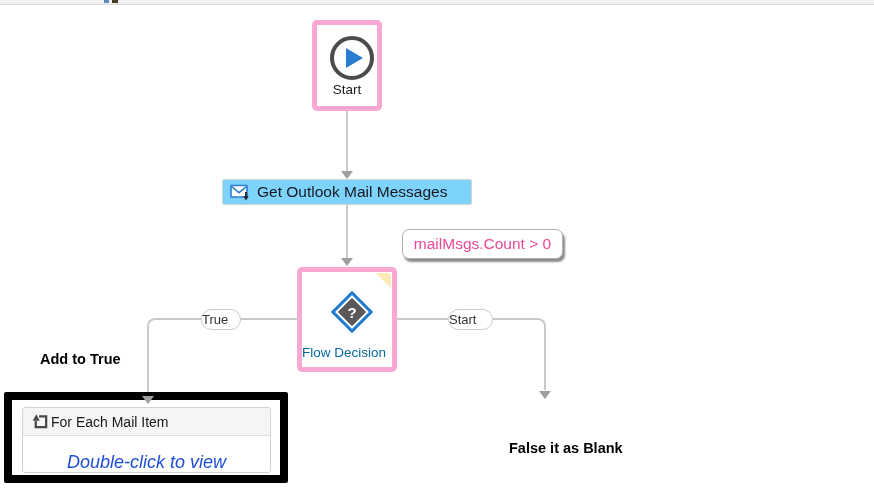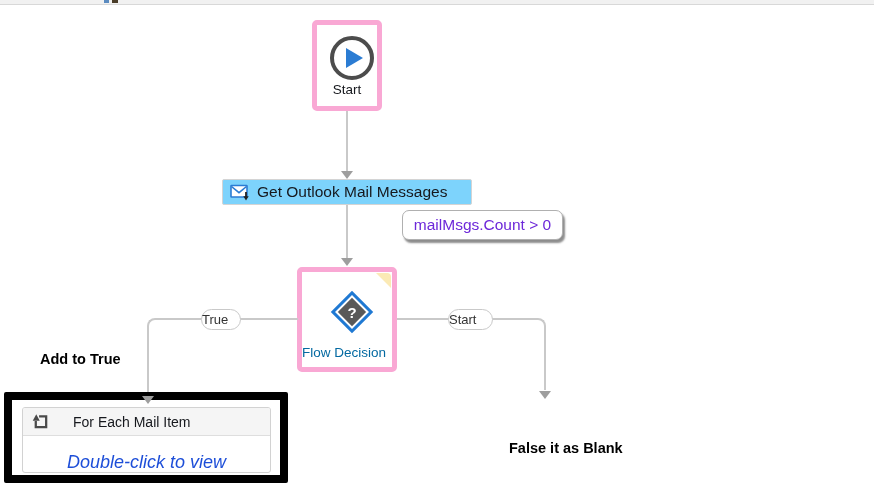--- a/index.html
+++ b/index.html
@@ -70,25 +70,25 @@
   
   .getmail-node {
     position: absolute; left: 222px; top: 179px; width: 250px; height: 26px;
     background: #7dd3fc; border: 1px solid #d4d4d4; border-radius: 2px;
     display: flex; align-items: center; padding-left: 7px; gap: 7px; overflow: hidden;
   }
   .getmail-label { font-size: 15.5px; color: #16181d; white-space: nowrap; }
 
   
   .tooltip {
-    position: absolute; left: 402px; top: 210px; width: 161px; height: 30px;
+    position: absolute; left: 402px; top: 229px; width: 161px; height: 30px;
     background: #fff; border: 1px solid #b0b0b0; border-radius: 7px;
     box-shadow: 2px 3px 2px rgba(0,0,0,0.45);
     display: flex; align-items: center; justify-content: center;
-    font-size: 15.5px; color: #6d28d9; z-index: 5;
+    font-size: 15.5px; color: #ec4899; z-index: 5;
   }
 
   
   .decision-node { left: 297px; top: 267px; width: 100px; height: 105px; }
   .note-corner {
     position: absolute; right: 1px; top: 1px; width: 15px; height: 15px;
     background: #fbeab5; border-top-right-radius: 4px;
     clip-path: polygon(0 0, 100% 0, 100% 100%);
   }
   .diamond {
@@ -117,21 +117,21 @@
   }
 
   
   .foreach-node {
     position: absolute; left: 22px; top: 407px; width: 249px; height: 66px;
     background: #fff; border: 1px solid #d2d2d2; border-radius: 3px; z-index: 3;
     overflow: hidden;
   }
   .foreach-header {
     height: 28px; background: #f5f5f5; border-bottom: 1px solid #dedede;
-    display: flex; align-items: center; padding-left: 9px; gap: 24px;
+    display: flex; align-items: center; padding-left: 9px; gap: 2px;
   }
   .foreach-title { font-size: 14px; color: #16181d; }
   .foreach-body {
     height: 37px; display: flex; align-items: flex-end; justify-content: center;
     font-size: 18px; font-style: italic; color: #1d4ed8;
   }
 
   .z-top { z-index: 6; }
 </style>
 </head>

